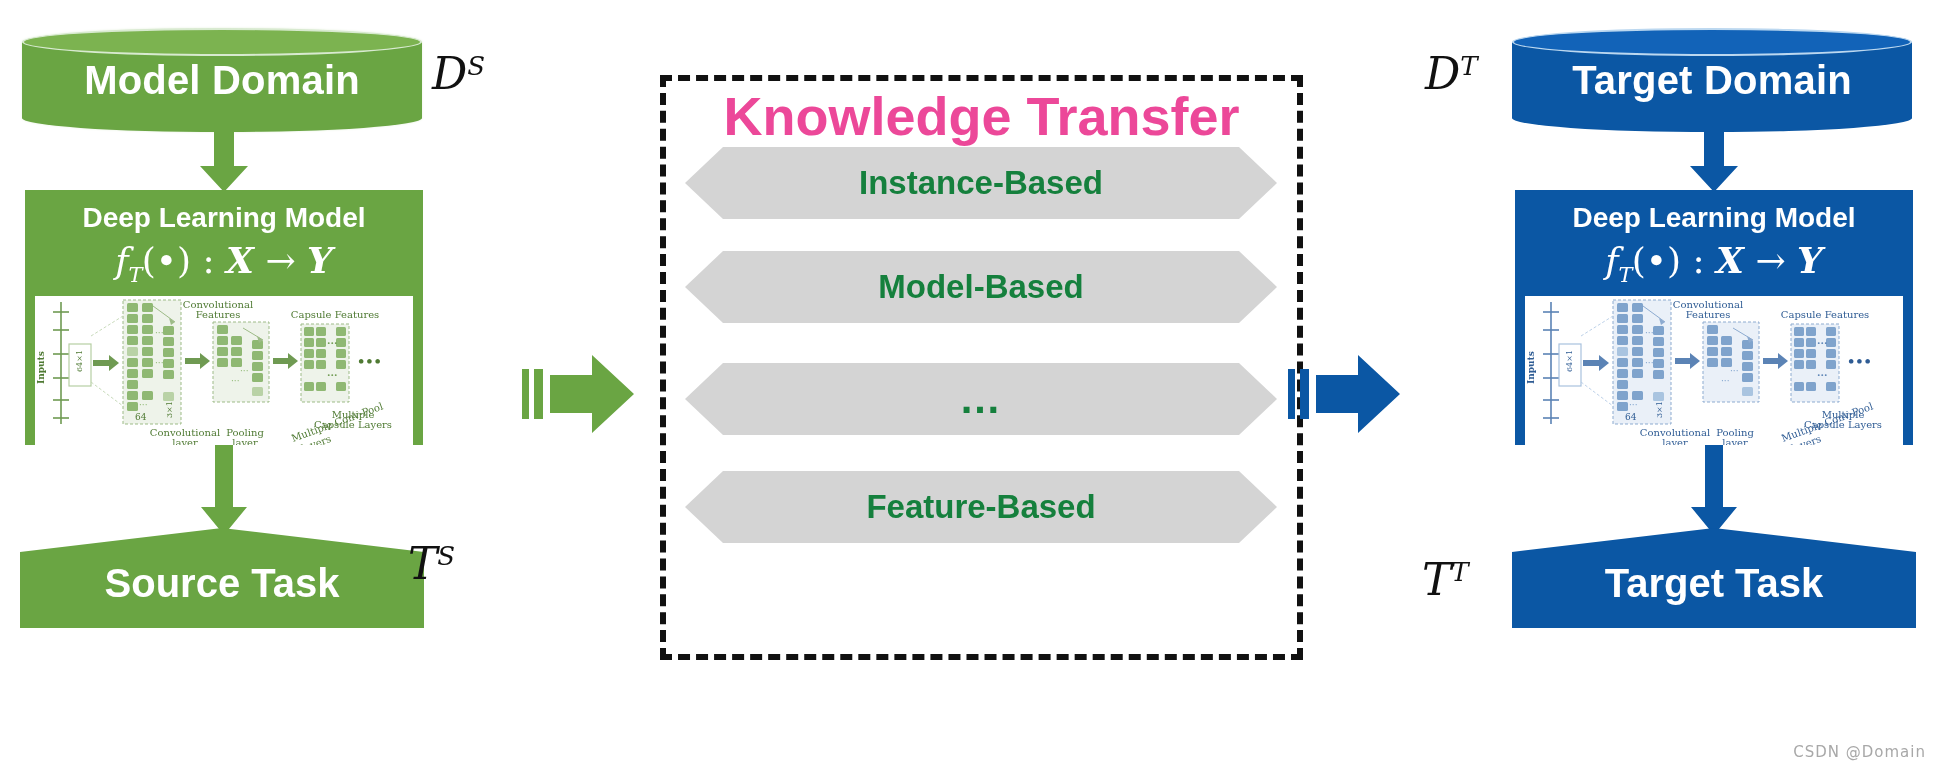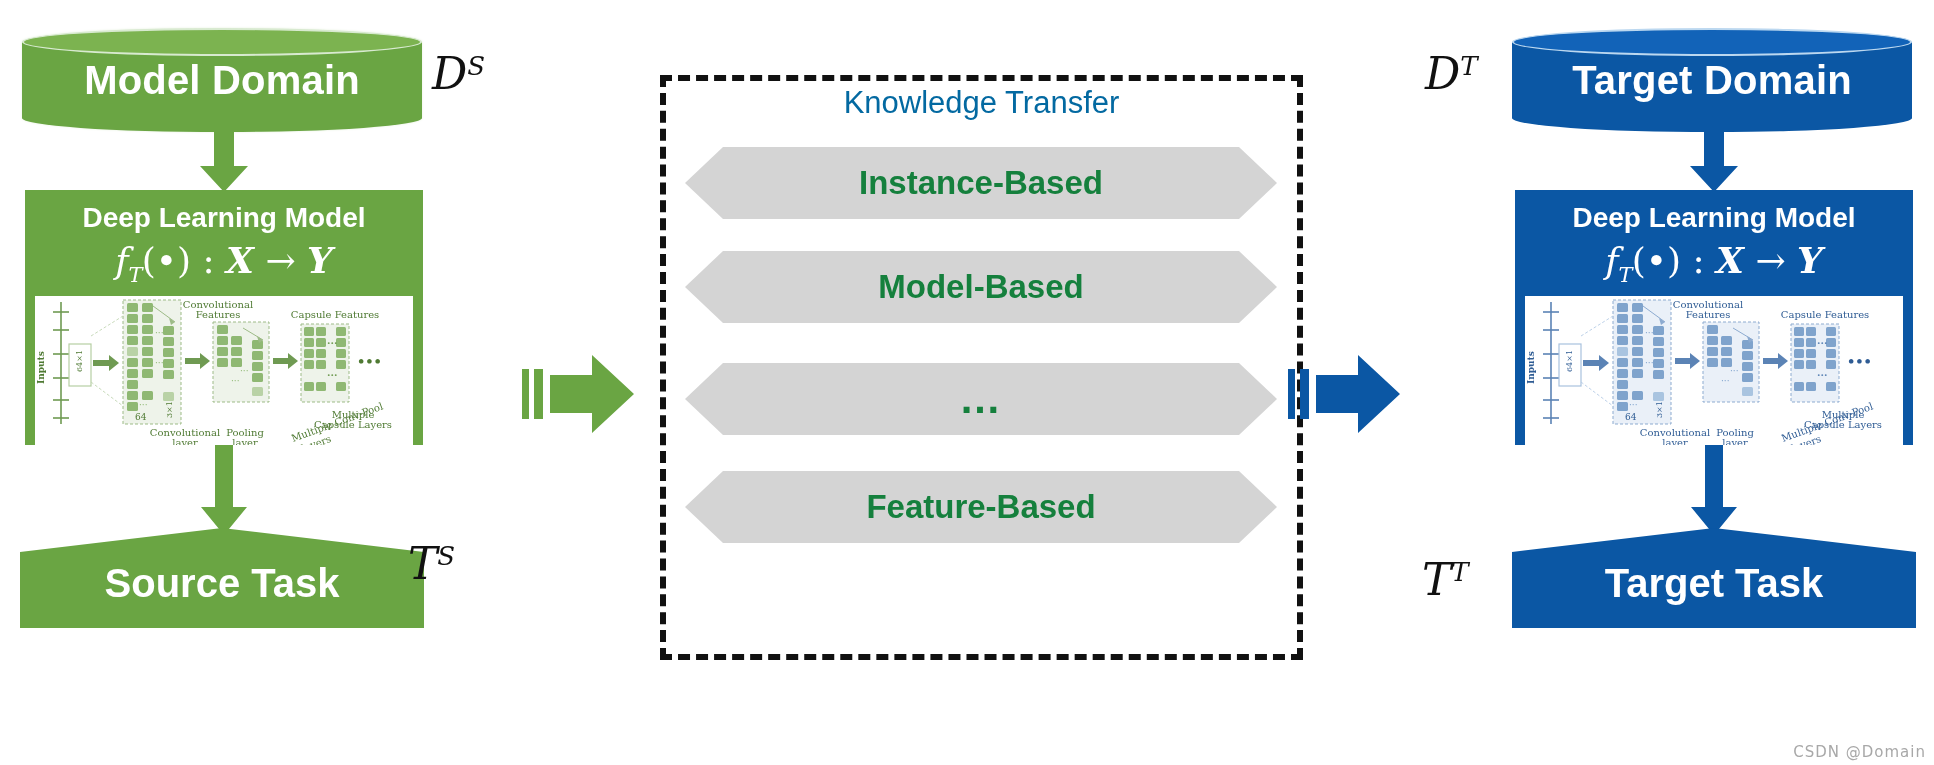--- a/index.html
+++ b/index.html
@@ -80,21 +80,21 @@
   }
   .mathnote .sup{font-size:26px;vertical-align:0.55em;font-style:italic;}
 
   
   .ktpanel{
     position:absolute;border:6px dashed #111;box-sizing:border-box;
     background:#ffffff;
   }
   .kttitle{
     position:absolute;left:0;right:0;text-align:center;
-    font-weight:normal;font-size:31px;color:#0369a1;
+    font-weight:bold;font-size:54px;color:#ec4899;
   }
   .hex{position:absolute;}
   .hex .hexlabel{
     position:absolute;inset:0;display:flex;align-items:center;justify-content:center;
     font-weight:bold;font-size:33px;color:#15803d;z-index:3;
   }
   .hex .hexlabel.dots{font-size:42px;letter-spacing:2px;}
 
   
   .varrow{position:absolute;}

